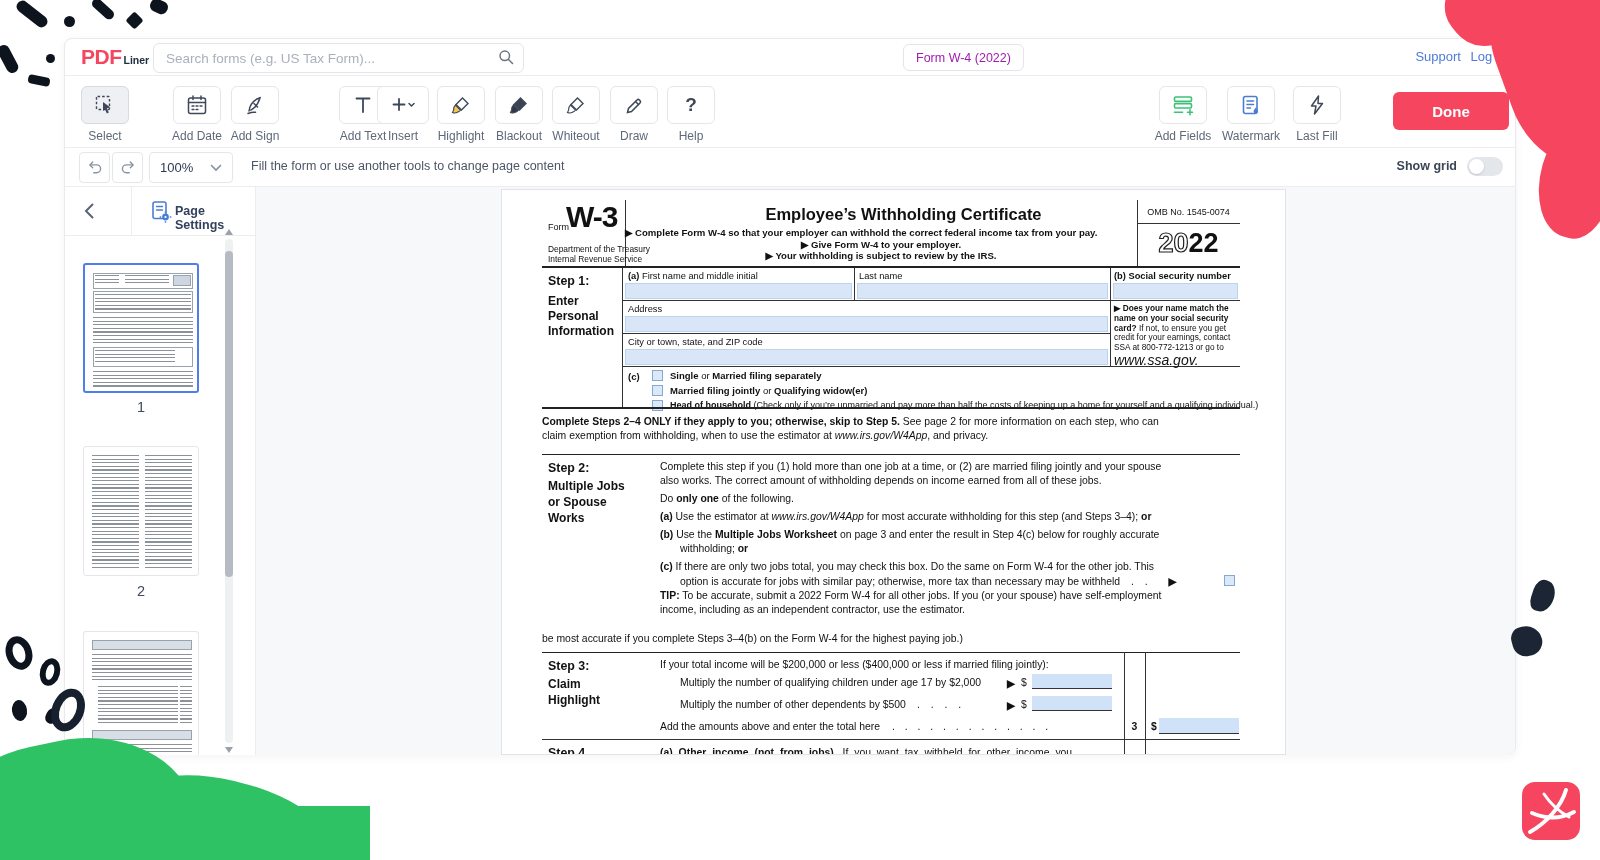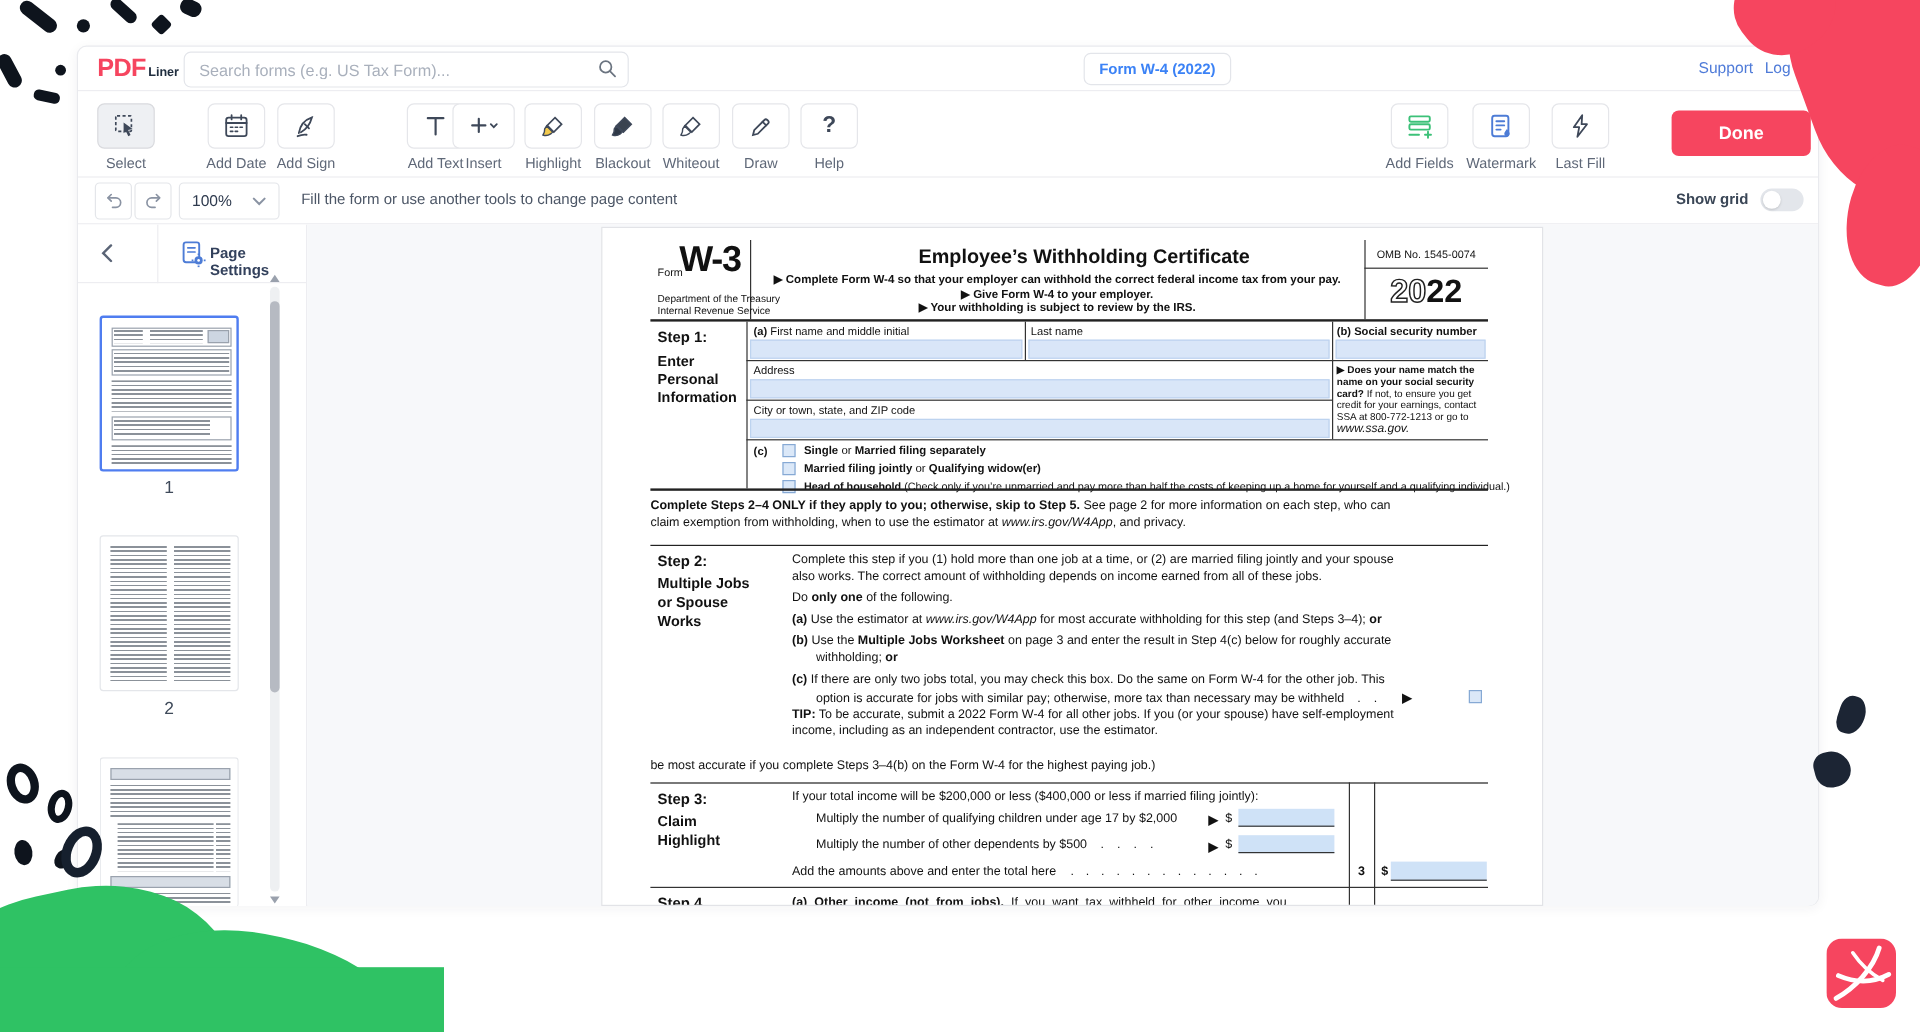--- a/index.html
+++ b/index.html
@@ -19,21 +19,21 @@
             border:1px solid #e9eaee; border-radius:8px; z-index:1; box-shadow:0 2px 10px rgba(30,40,60,.05); }
   .appheader { position:absolute; left:0; top:0; width:100%; height:37px; border-bottom:1px solid #ededf1; }
   .logo { position:absolute; left:16px; top:6px; display:flex; align-items:baseline; }
   .logo .pdf { color:#f6455f; font-weight:800; font-size:21px; letter-spacing:-.5px; }
   .logo .liner { color:#202e3f; font-weight:700; font-size:10.5px; margin-left:2px; }
   .search { position:absolute; left:88px; top:4px; width:371px; height:30px; border:1px solid #e3e5ea; border-radius:6px;
             padding:0 34px 0 12px; font-size:13.5px; color:#39445a; outline:none; font-family:"Liberation Sans",sans-serif; }
   .search::placeholder { color:#a9b0bc; }
   .searchicon { position:absolute; left:432px; top:9px; }
   .chip { position:absolute; left:838px; top:5px; height:27px; border:1px solid #e3e5ea; border-radius:6px;
-          padding:0 12px; font-size:12.5px; font-weight:700; color:#3b82f6; display:flex; align-items:center; }
+          padding:0 12px; font-size:12.5px; font-weight:400; color:#a21caf; display:flex; align-items:center; }
   .hlink { position:absolute; top:10px; font-size:13px; color:#4f7bd8; cursor:pointer; }
 
   .toolbar { position:absolute; left:0; top:37px; width:100%; height:72px; border-bottom:1px solid #ededf1; }
   .tbtn { position:absolute; top:10px; width:72px; text-align:center; cursor:pointer; }
   .tbtn .box { width:48px; height:38px; margin:0 auto; border:1px solid #e5e6ea; border-radius:6px; background:#fff;
                display:flex; align-items:center; justify-content:center; color:#3e4859; }
   .tbtn.wide .box { width:52px; }
   .tbtn.active .box { background:#eef0f3; border-color:#d9dade; }
   .tbtn .lbl { margin-top:5px; font-size:12px; color:#5f6878; white-space:nowrap; }
   .qmark { font-size:19px; font-weight:700; color:#3e4859; }
@@ -362,21 +362,21 @@
       <div class="canvas">
         <div class="page">
 
           <div class="vl" style="left:123px;top:10px;height:66px;"></div>
           <div class="vl" style="left:635px;top:10px;height:66px;"></div>
           <div class="f" style="left:46px;top:32px;font-size:9px;">Form</div>
           <div class="f b" style="left:64px;top:10px;font-size:30px;letter-spacing:-1px;">W-3</div>
           <div class="f" style="left:46px;top:54px;font-size:8.4px;">Department of the Treasury</div>
           <div class="f" style="left:46px;top:64px;font-size:8.4px;">Internal Revenue Service</div>
           <div class="f b" style="left:123px;top:15px;width:512px;text-align:center;font-size:16.5px;padding-left:45px;">Employee’s Withholding Certificate</div>
-          <div class="f b" style="left:123px;top:37px;width:512px;text-align:center;font-size:9.6px;">▶ Complete Form W-4 so that your employer can withhold the correct federal income tax from your pay.</div>
+          <div class="f b" style="left:123px;top:37px;width:512px;text-align:left;font-size:9.6px;">▶ Complete Form W-4 so that your employer can withhold the correct federal income tax from your pay.</div>
           <div class="f b" style="left:123px;top:49px;width:512px;text-align:center;font-size:9.6px;">▶ Give Form W-4 to your employer.</div>
           <div class="f b" style="left:123px;top:60px;width:512px;text-align:center;font-size:9.6px;">▶ Your withholding is subject to review by the IRS.</div>
           <div class="f" style="left:635px;top:17px;width:103px;text-align:center;font-size:9px;">OMB No. 1545-0074</div>
           <div class="hl" style="left:635px;top:33px;width:103px;"></div>
           <div class="f" style="left:635px;top:38px;width:103px;text-align:center;font-size:27px;"><span class="yr20">20</span><span class="yr22">22</span></div>
           <div class="hl2" style="left:40px;top:76px;width:698px;"></div>
 
           <div class="vl" style="left:120px;top:78px;height:139px;"></div>
           <div class="vl" style="left:352px;top:78px;height:32px;"></div>
           <div class="vl" style="left:608px;top:78px;height:98px;"></div>
@@ -400,21 +400,21 @@
           <div class="f" style="left:126px;top:114px;font-size:9.3px;">Address</div>
           <div class="fld" style="left:123px;top:126px;width:483px;height:16px;"></div>
           <div class="f" style="left:126px;top:147px;font-size:9.3px;">City or town, state, and ZIP code</div>
           <div class="fld" style="left:123px;top:159px;width:483px;height:16px;"></div>
 
           <div class="f b" style="left:612px;top:113px;font-size:8.3px;">▶ Does your name match the</div>
           <div class="f b" style="left:612px;top:123px;font-size:8.3px;">name on your social security</div>
           <div class="f" style="left:612px;top:133px;font-size:8.3px;"><span class="b">card?</span><span> If not, to ensure you get</span></div>
           <div class="f" style="left:612px;top:142px;font-size:8.3px;">credit for your earnings, contact</div>
           <div class="f" style="left:612px;top:152px;font-size:8.3px;">SSA at 800-772-1213 or go to</div>
-          <div class="f i" style="left:612px;top:162px;font-size:10px;">www.ssa.gov.</div>
+          <div class="f i" style="left:612px;top:162px;font-size:14px;">www.ssa.gov.</div>
 
           <div class="f b" style="left:126px;top:181px;font-size:9.5px;">(c)</div>
           <div class="cbx" style="left:150px;top:180px;"></div>
           <div class="f" style="left:168px;top:180px;font-size:9.5px;"><span class="b">Single</span><span> or </span><span class="b">Married filing separately</span></div>
           <div class="cbx" style="left:150px;top:195px;"></div>
           <div class="f" style="left:168px;top:195px;font-size:9.5px;"><span class="b">Married filing jointly</span><span> or </span><span class="b">Qualifying widow(er)</span></div>
           <div class="cbx" style="left:150px;top:210px;"></div>
           <div class="f" style="left:168px;top:210px;font-size:9px;"><span class="b">Head of household</span><span> (Check only if you’re unmarried and pay more than half the costs of keeping up a home for yourself and a qualifying individual.)</span></div>
           <div class="hl2" style="left:40px;top:217px;width:698px;"></div>
 

